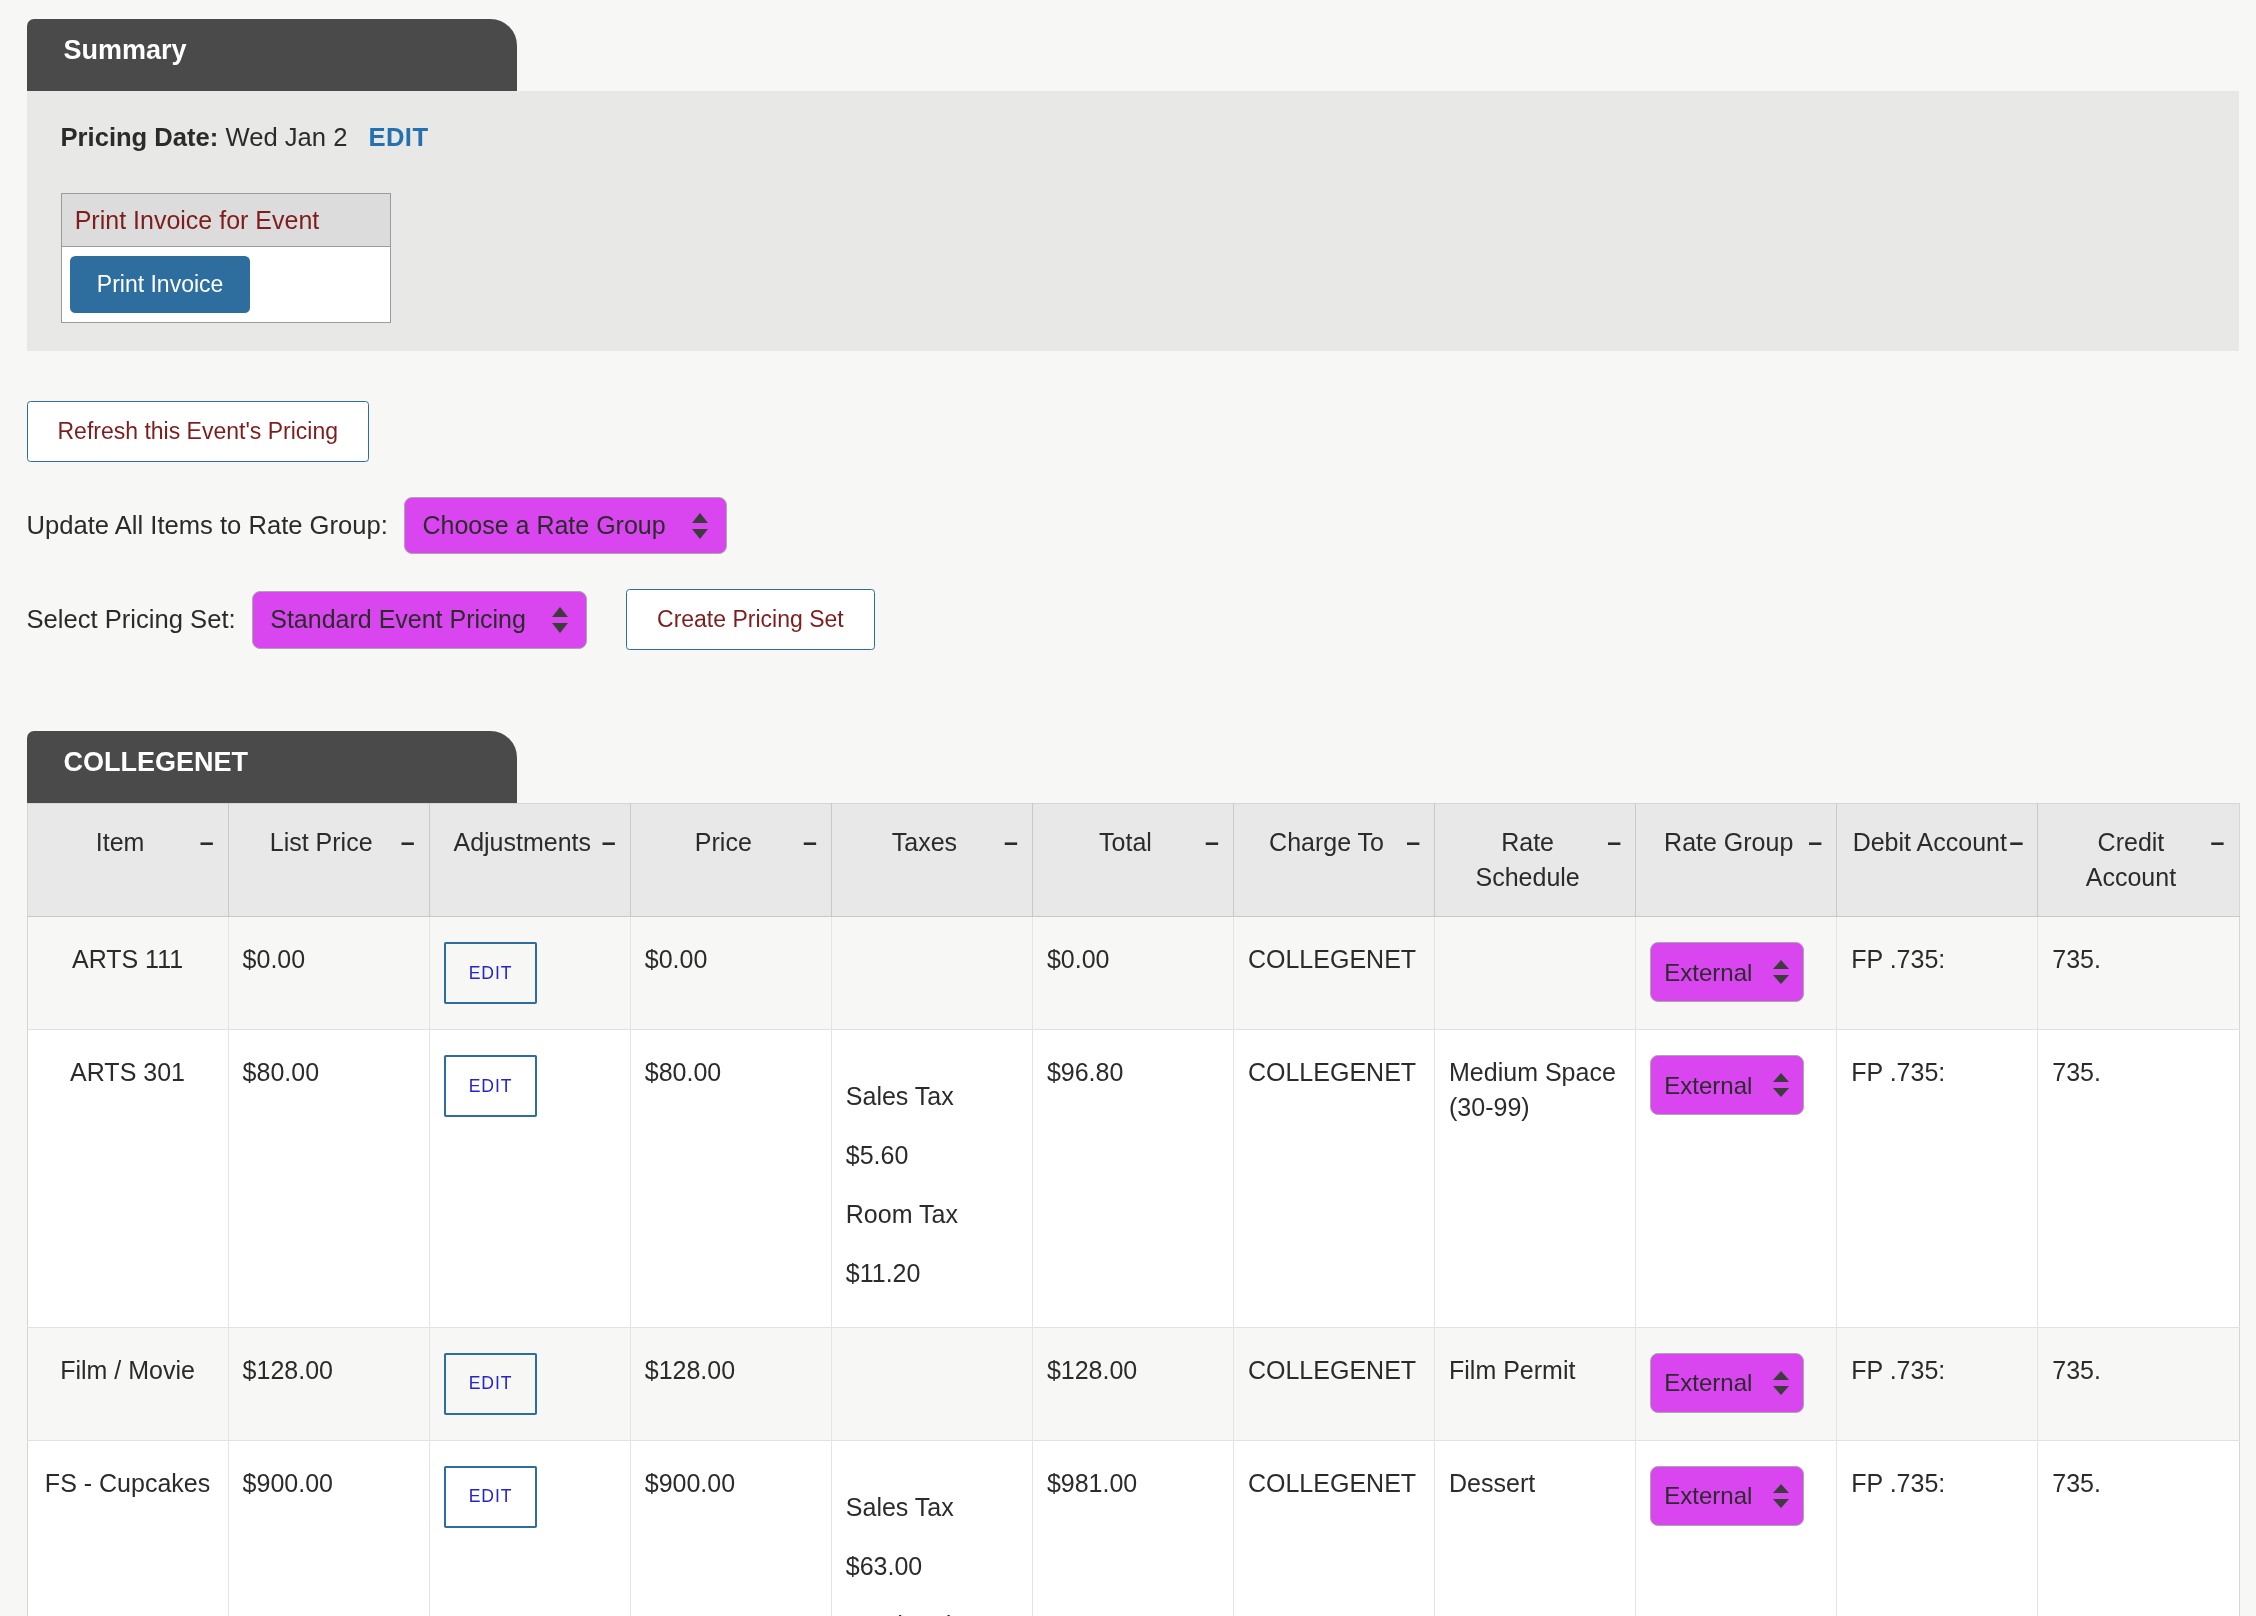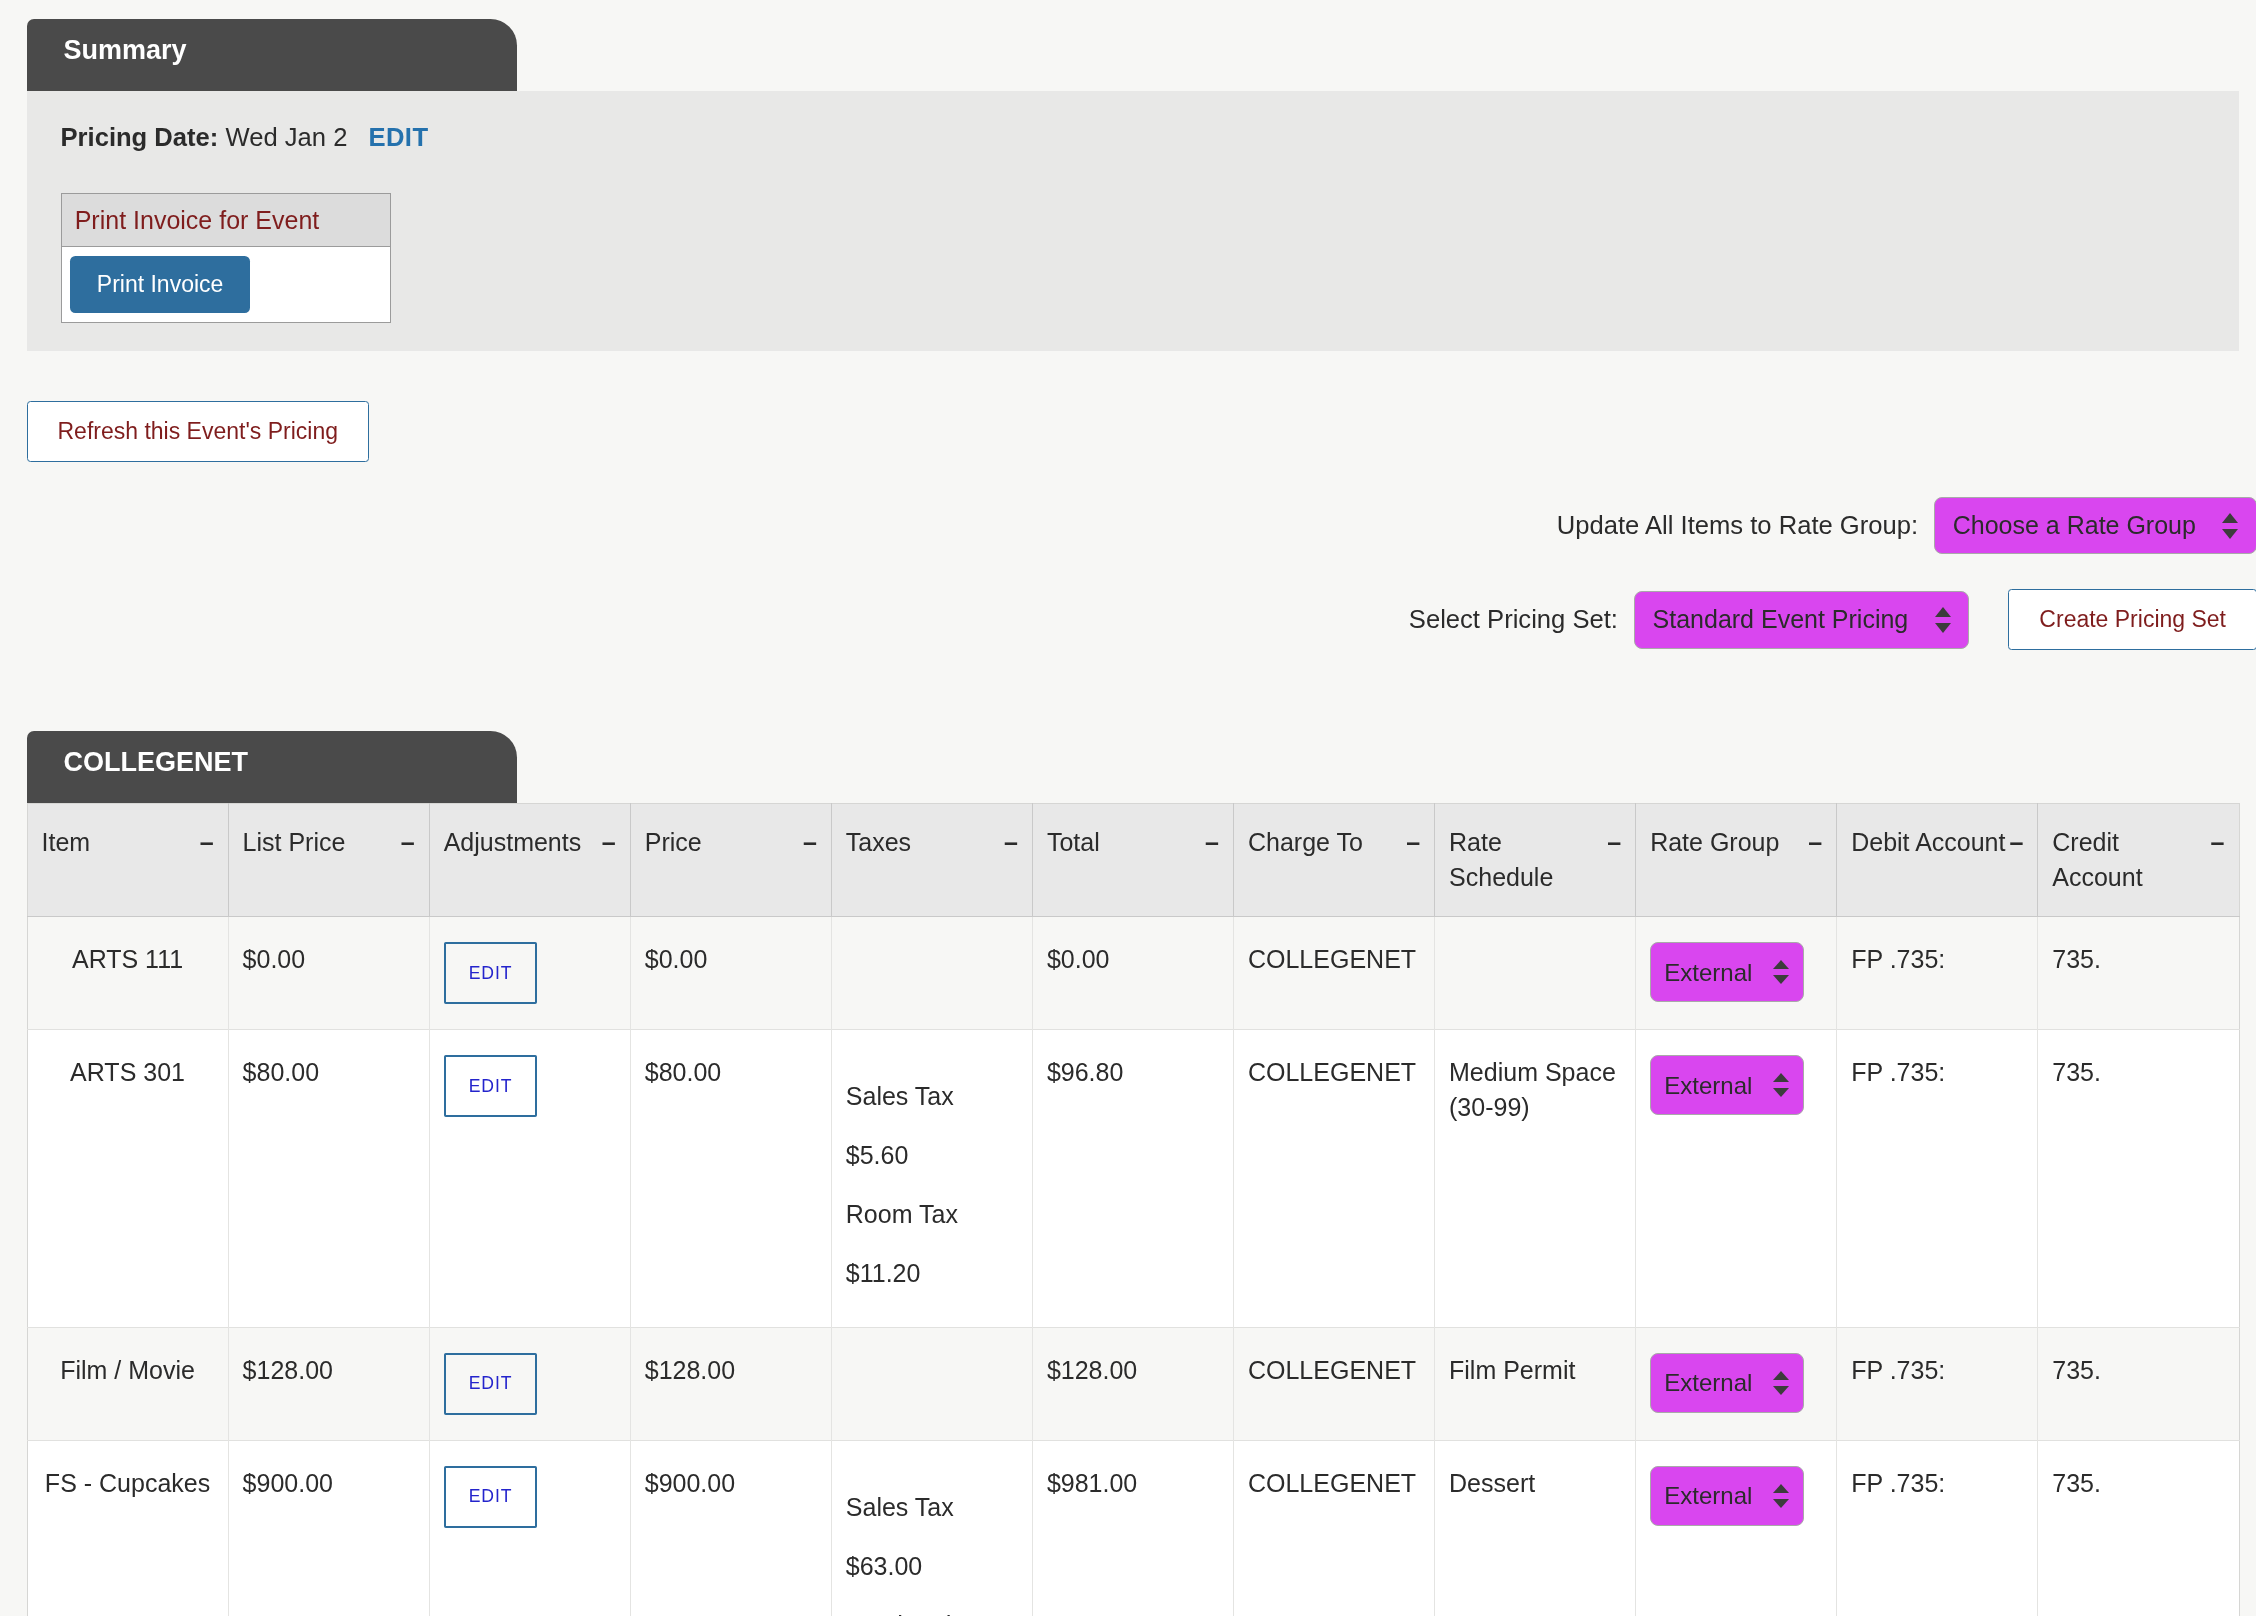--- a/index.html
+++ b/index.html
@@ -38,21 +38,21 @@
     font-family:"Liberation Sans", sans-serif;
   }
 
   
   .controls{margin-top:50px;}
   .btn-outline{
     display:inline-block;background:#fff;border:1.8px solid #2e6e9e;color:#7f1d1d;
     font-size:23px;padding:16px 30px;border-radius:3.5px;cursor:pointer;
     font-family:"Liberation Sans", sans-serif;
   }
-  .control-row{display:flex;align-items:center;margin-top:35px;font-size:25.6px;color:#2b2b2b;justify-content:flex-end;}
+  .control-row{display:flex;align-items:center;margin-top:35px;font-size:25.6px;color:#2b2b2b;}
   .control-row .lbl{margin-right:16px;}
   .select{
     display:inline-flex;align-items:center;justify-content:space-between;
     background:#d946ef;border:1.8px solid #a9a9a9;border-radius:8px;
     padding:13.2px 17.6px;font-size:25px;color:#2b2b2b;gap:26.5px;cursor:pointer;
   }
   .select.mid{min-width:318px;box-sizing:border-box;}
   .arrows{display:flex;flex-direction:column;gap:6.2px;align-items:center;}
   .tri-up{width:0;height:0;border-left:8.8px solid transparent;border-right:8.8px solid transparent;border-bottom:10.6px solid #3c3c3c;}
   .tri-down{width:0;height:0;border-left:8.8px solid transparent;border-right:8.8px solid transparent;border-top:10.6px solid #3c3c3c;}
@@ -65,21 +65,21 @@
     border:1.8px solid #d6d6d4;background:#fff;
   }
   col{width:201px;}
   th{
     box-sizing:border-box;height:101px;
     background:#e8e8e8;border-left:1.8px solid #c9c9c9;border-bottom:1.8px solid #c9c9c9;
     padding:21px 14px;font-size:25px;font-weight:normal;color:#2b2b2b;
     text-align:left;vertical-align:top;line-height:35px;
   }
   th:first-child{border-left:none;}
-  .th-inner{display:flex;justify-content:space-between;align-items:flex-start;gap:1px;}
+  .th-inner{display:flex;justify-content:space-between;align-items:flex-start;gap:1px;text-align:center;}
   .th-inner .hl{flex:1;}
   .dash{font-weight:bold;color:#2b2b2b;cursor:pointer;line-height:35px;}
   td{
     box-sizing:border-box;
     border-left:1.8px solid #e4e4e2;border-top:1.8px solid #e1e1df;
     padding:25px 14px;font-size:25px;color:#2b2b2b;
     vertical-align:top;line-height:35px;
   }
   td:first-child{border-left:none;text-align:center;}
   tr.odd td{background:#f7f7f5;}

